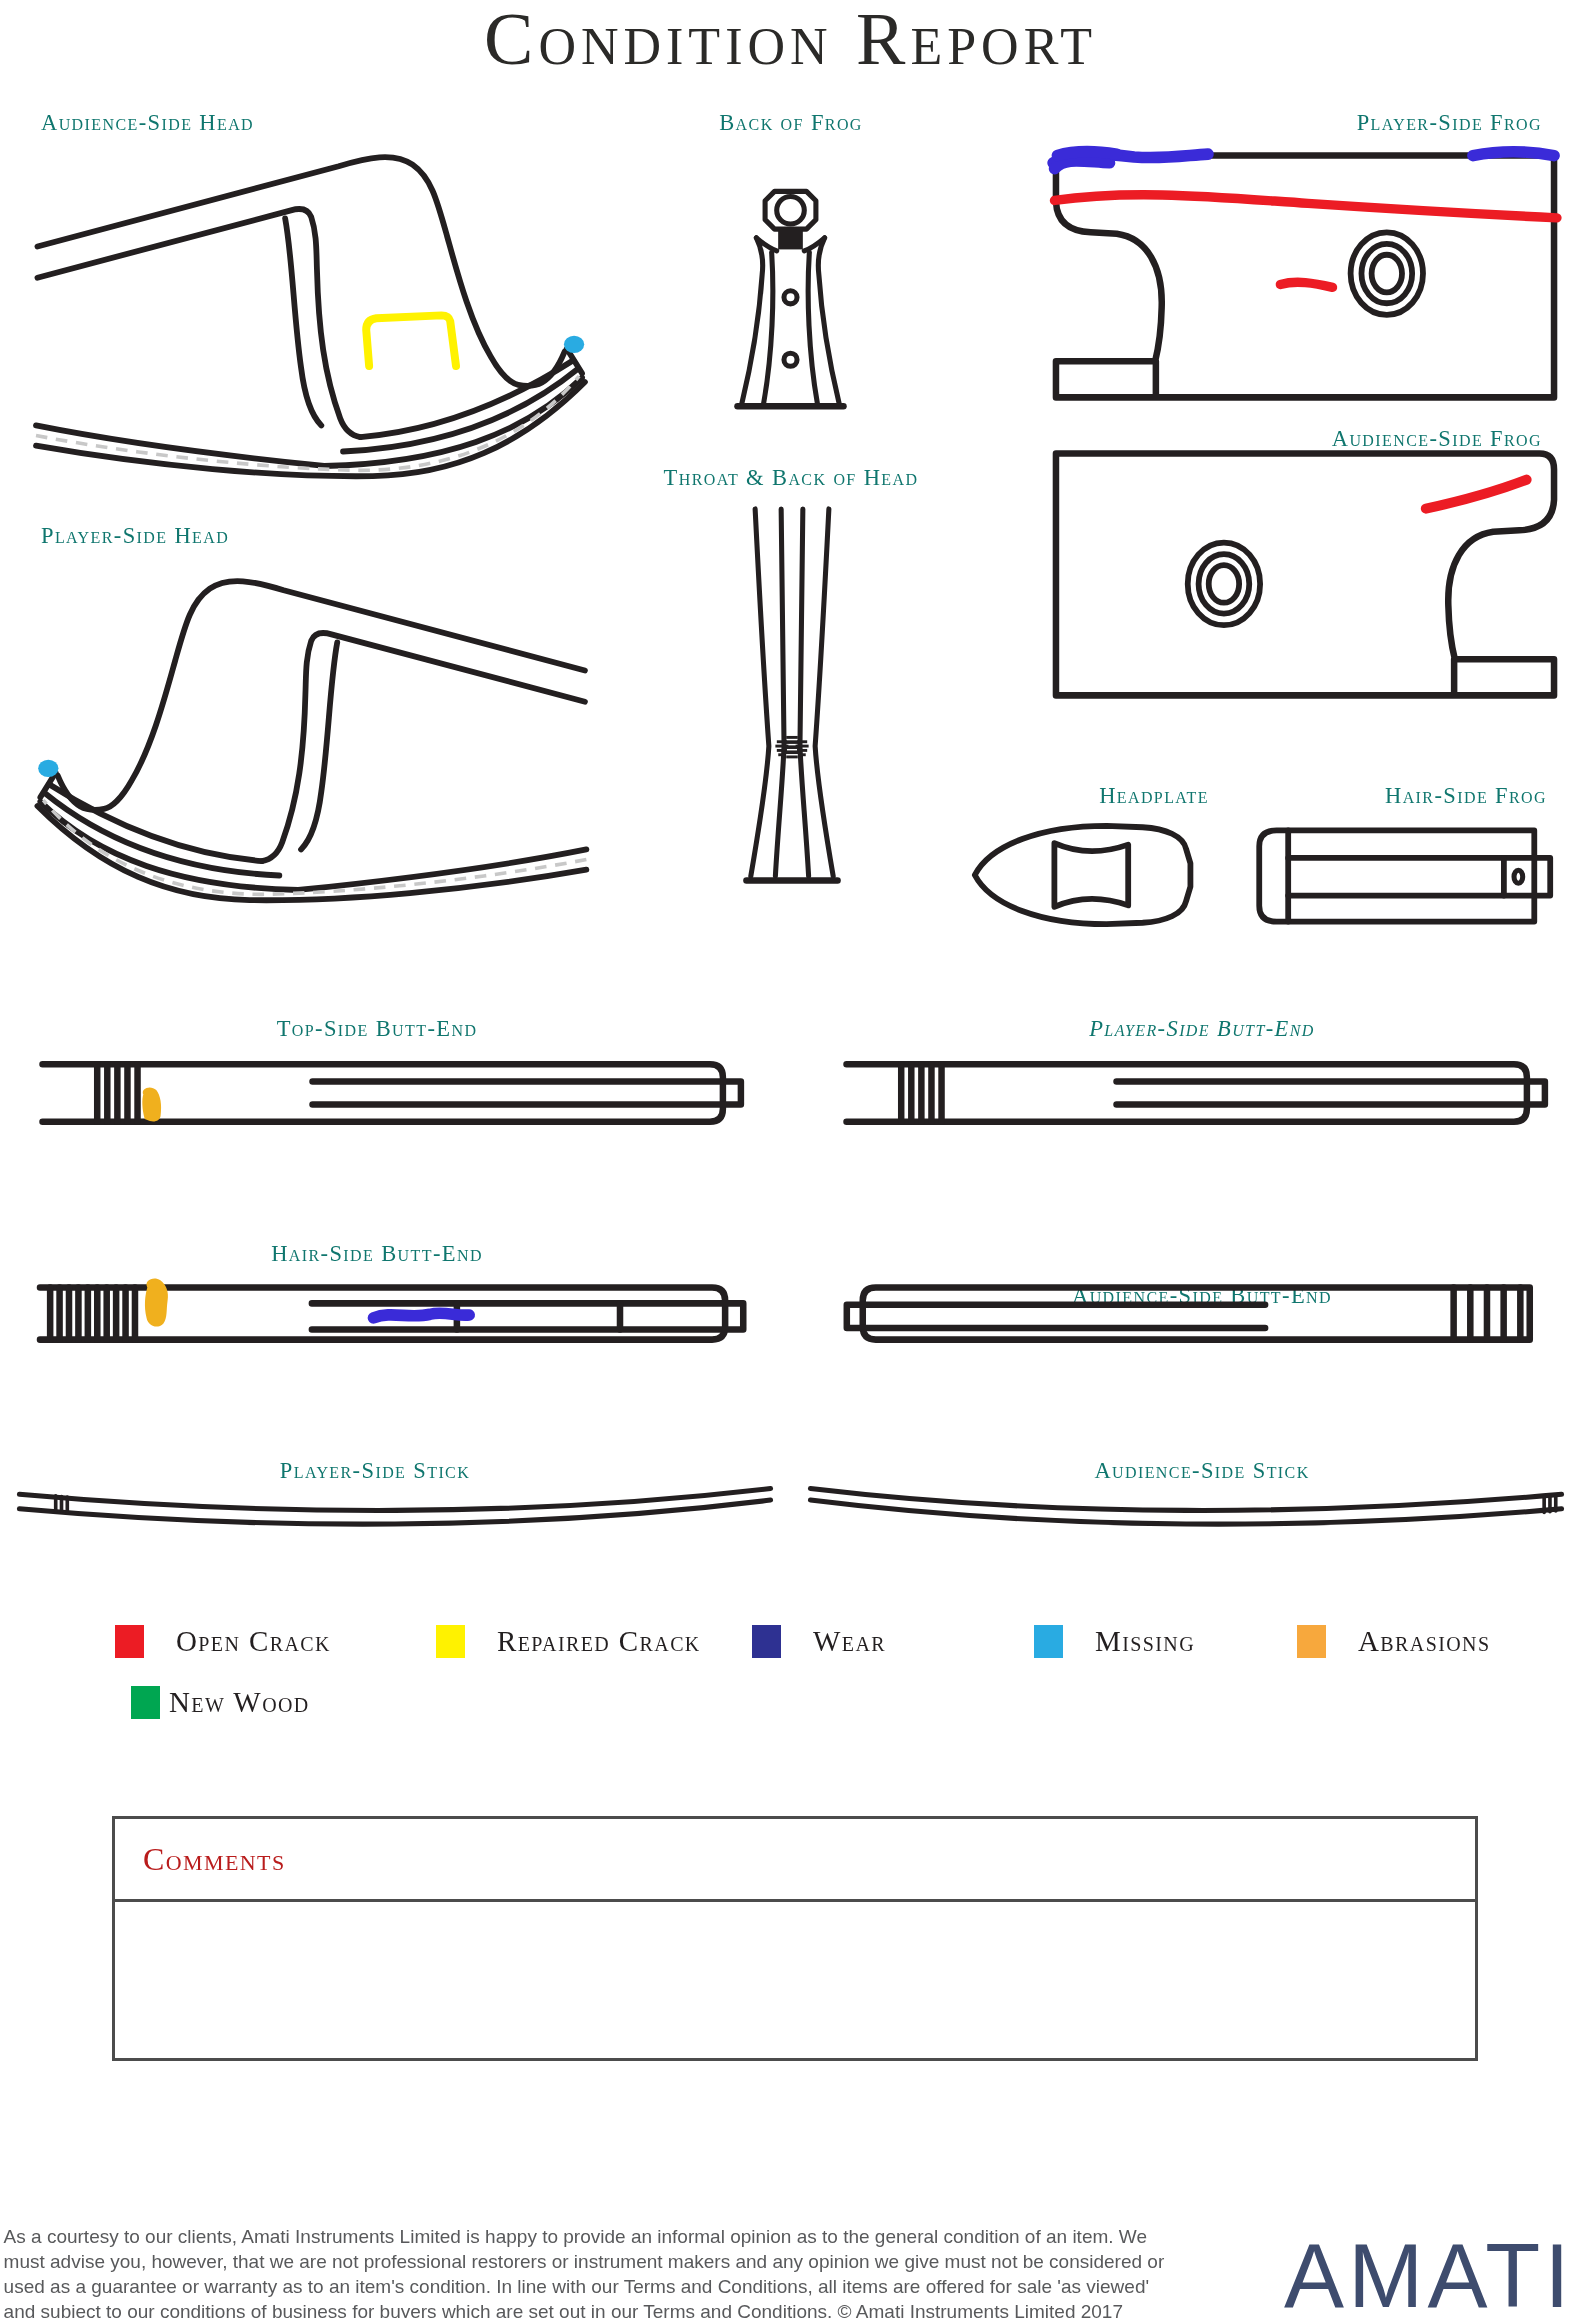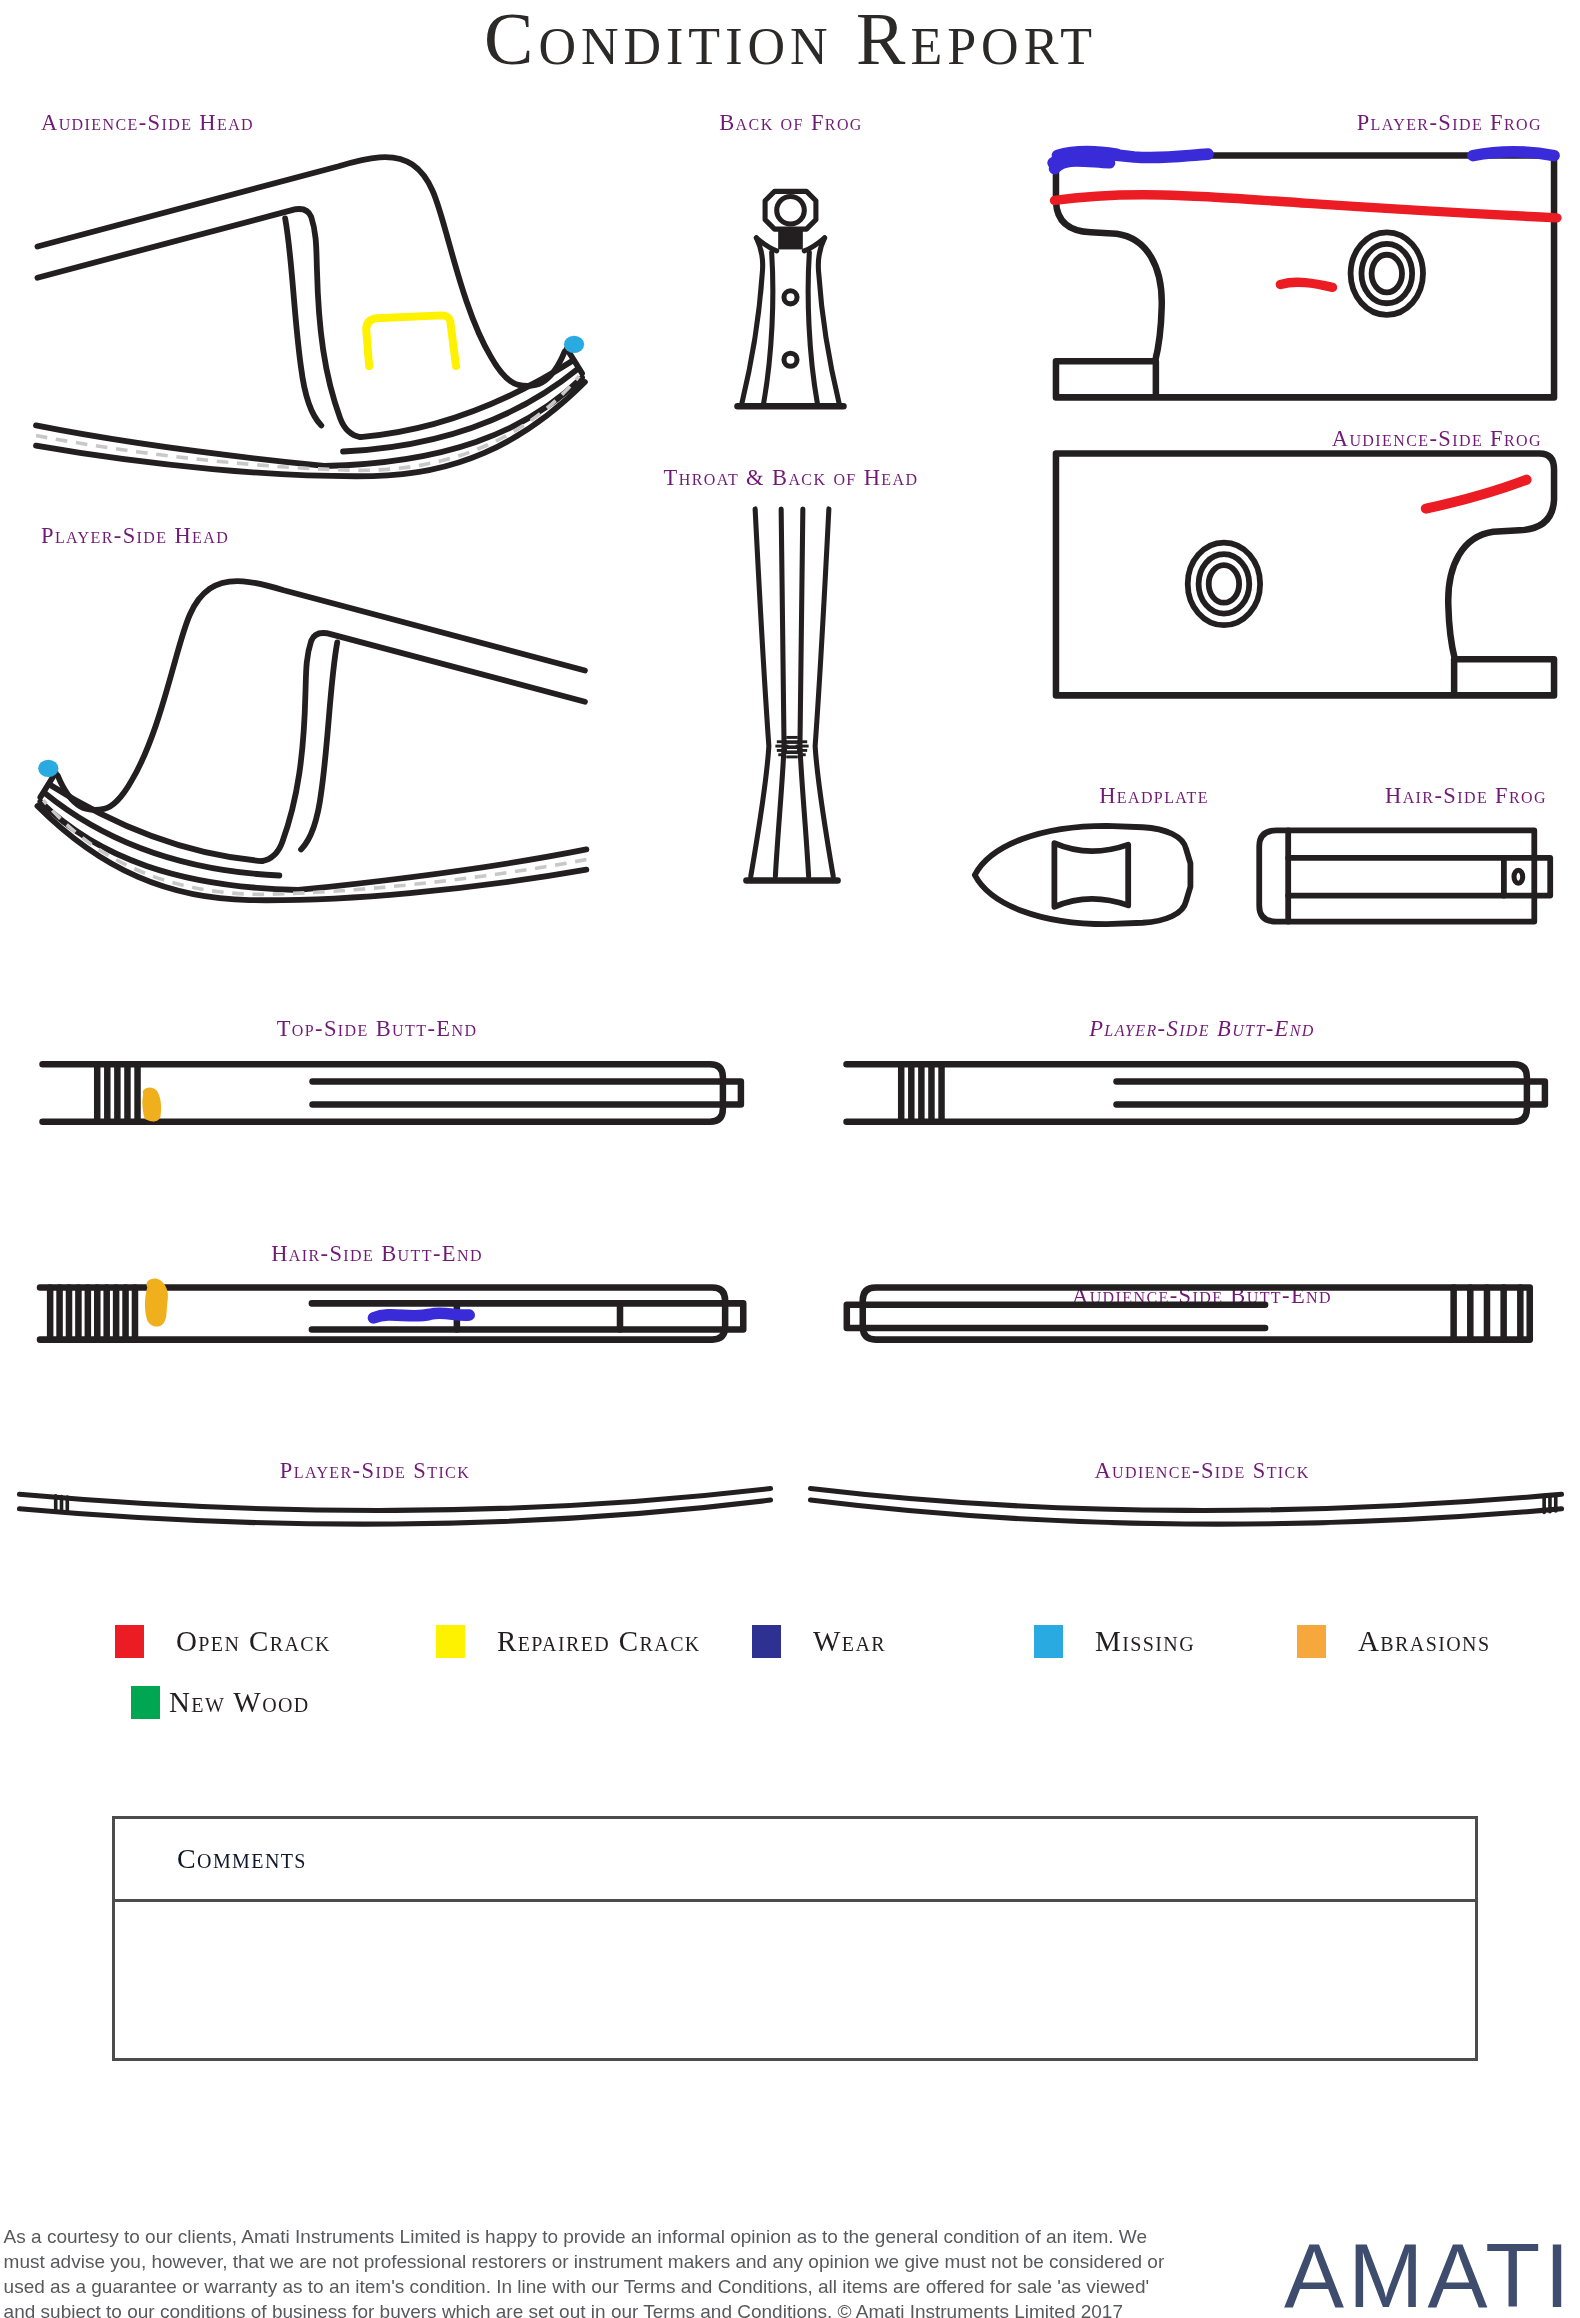--- a/index.html
+++ b/index.html
@@ -1,33 +1,33 @@
 <!DOCTYPE html>
 <html style="--c-open-crack: #EC1C24; --c-repaired-crack: #FFF200; --c-wear: #2E3192; --c-missing: #29ABE2; --c-abrasions: #F7A83D; --c-new-wood: #00A651; --m-wear-stroke: #3A2BD8; --m-abrasion-fill: #F0B01E;font-size:11.6px"><head>
 <meta charset="utf-8">
 <style>
   html,body{margin:0;padding:0;background:#ffffff;}
   .page{position:relative;width:1581px;height:2319px;background:#fff;overflow:hidden;
         font-family:"Liberation Serif",serif;}
   .title{position:absolute;left:50%;top:-2.9px;transform:translateX(-50%);
          font-variant:small-caps;font-size:74px;letter-spacing:5px;color:#2b2a28;white-space:nowrap;}
   .lbl{position:absolute;font-variant:small-caps;font-size:22.5px;letter-spacing:1.4px;
-       color:#701a75;white-space:nowrap;}
+       color:#0f766e;white-space:nowrap;}
   .lbl.c{transform:translateX(-50%);}
   .lbl.r{transform:translateX(-100%);}
   svg{position:absolute;overflow:visible;}
   .ln{fill:none;stroke:#231f20;stroke-linecap:round;stroke-linejoin:round;}
   .dash{fill:none;stroke:#c8c8c8;stroke-width:5;stroke-dasharray:16 12;}
   .leg{position:absolute;display:flex;align-items:center;gap:32px;}
   .sw{width:29px;height:33px;flex:0 0 auto;}
   .leg span{font-variant:small-caps;font-size:29px;letter-spacing:1.4px;color:#231f20;white-space:nowrap;}
   .comments{position:absolute;left:112px;top:1816px;width:1366px;height:245px;
             border:3.6px solid #4c4c4c;box-sizing:border-box;background:#fff;}
   .comments .hd{height:80px;border-bottom:3.6px solid #4c4c4c;display:flex;align-items:center;
-                padding-left:62px;font-variant:small-caps;font-size:28px;letter-spacing:1.4px;color:#0f172a;}
+                padding-left:28px;font-variant:small-caps;font-size:32px;letter-spacing:1.4px;color:#b91c1c;}
   .comments .bd{height:158px;}
   .disclaimer{position:absolute;left:3.6px;top:2224px;width:1178px;
               font-family:"Liberation Sans",sans-serif;font-size:19px;line-height:25px;color:#58595b;}
   .logo{position:absolute;right:7.2px;top:2225px;font-family:"Liberation Sans",sans-serif;
         font-size:90px;letter-spacing:4.3px;font-weight:400;white-space:nowrap;}
 </style>
 </head>
 <body>
 
 <div class="page">

